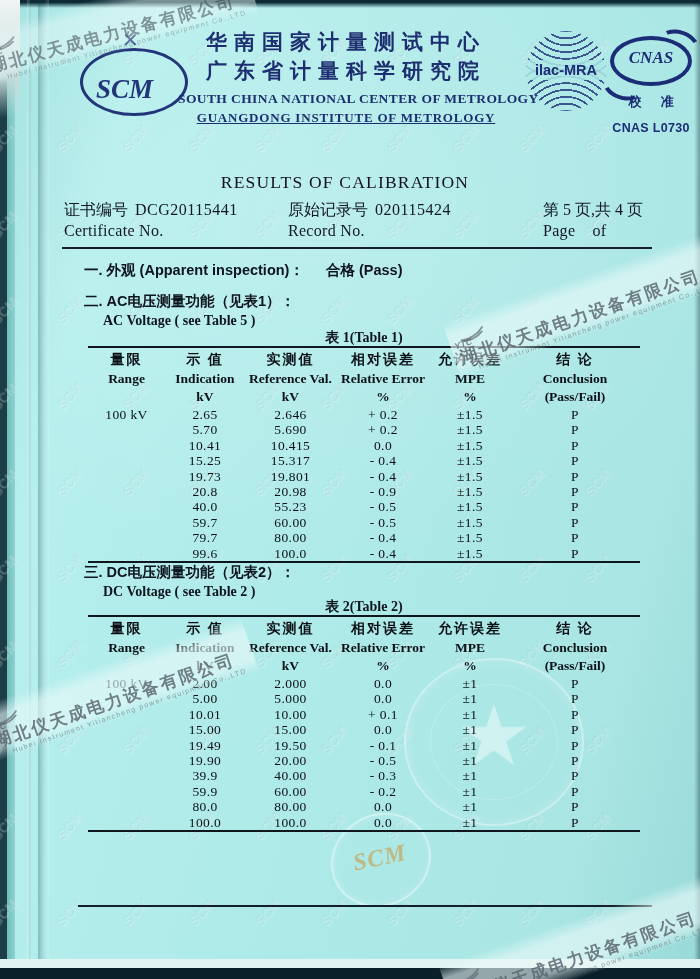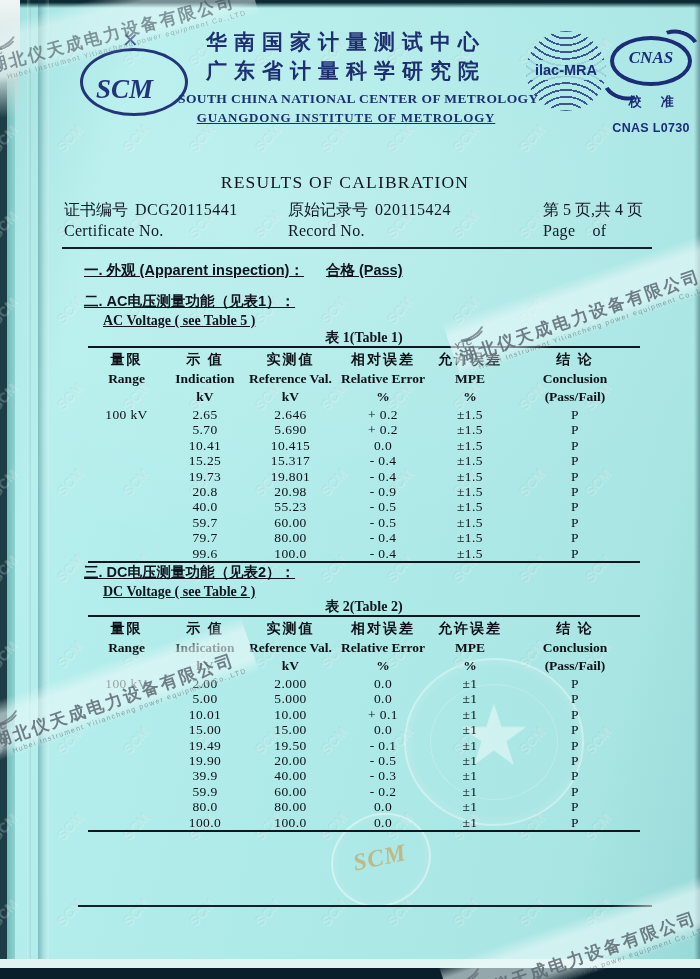--- a/index.html
+++ b/index.html
@@ -68,21 +68,21 @@
     font:400 17.5px "Liberation Serif",serif;color:#14121c;letter-spacing:1.2px;}
   
   .meta{position:absolute;top:199px;font-size:16px;line-height:21px;color:#121826;white-space:nowrap;}
   .meta .v{margin-left:7px;letter-spacing:.5px;}
   .m1{left:64px;} .m2{left:288px;} .m3{left:543px;}
   .meta .en{white-space:pre;letter-spacing:.3px;}
   .rule{position:absolute;height:2px;background:#141f2b;}
   .rule-top{left:62px;width:590px;top:247px;}
   .rule-bottom{left:78px;width:574px;top:905px;}
   
-  .sec{position:absolute;white-space:nowrap;color:#0e141d;text-decoration:underline;}
+  .sec{position:absolute;white-space:nowrap;color:#0e141d;}
   .sec-cn{font:700 14.5px "Liberation Sans","DejaVu Sans",sans-serif;}
   .sec-en{font:700 14px "Liberation Serif",serif;}
   .s1{left:84px;top:261px;} .s1 .res{margin-left:22px;}
   .s2cn{left:84px;top:292px;} .s2en{left:103px;top:313px;}
   .s3cn{left:84px;top:563px;} .s3en{left:103px;top:584px;}
   .tcap{position:absolute;left:88px;width:552px;text-align:center;
     font:700 14px "Liberation Serif",serif;color:#0e141d;}
   .cap1{top:329px;} .cap2{top:598px;}
   
   table.ctable{position:absolute;left:88px;width:552px;table-layout:fixed;border-collapse:collapse;

